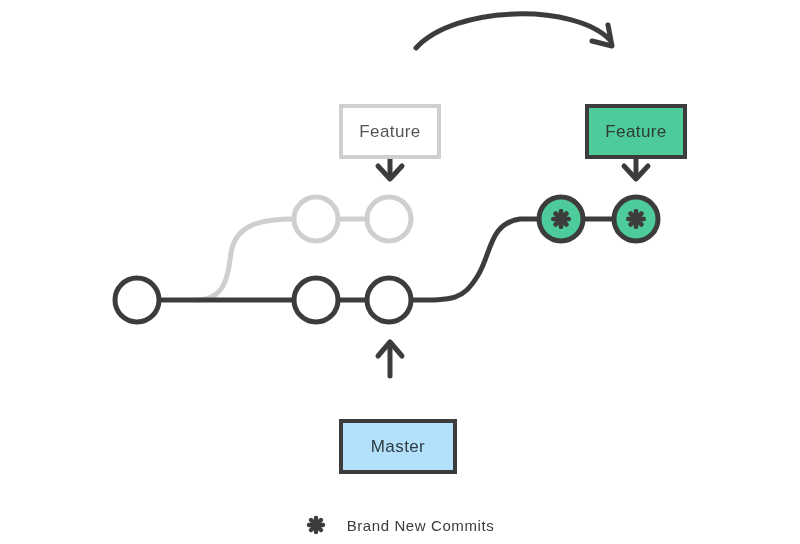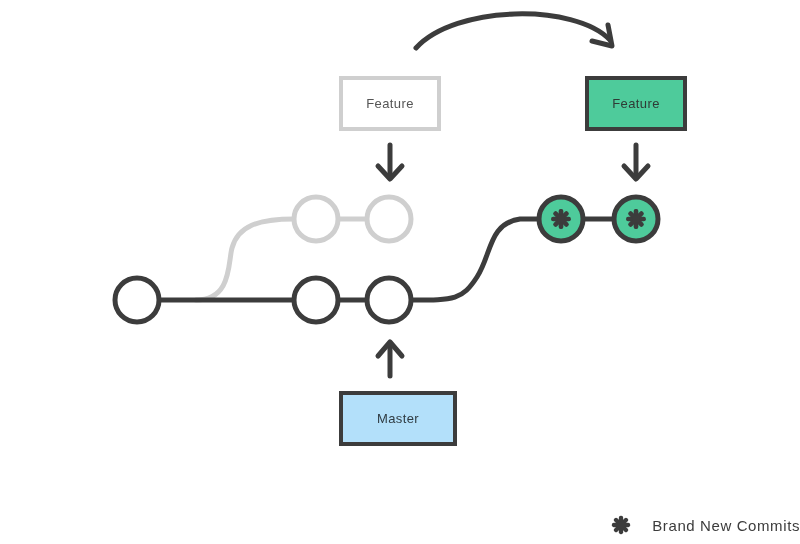--- a/index.html
+++ b/index.html
@@ -26,24 +26,25 @@
     width: 800px;
     height: 544px;
   }
   .node-label {
     position: absolute;
     display: flex;
     align-items: center;
     justify-content: center;
     box-sizing: border-box;
     font-family: "Liberation Sans", sans-serif;
-    font-size: 13px;
+    font-size: 17px;
     letter-spacing: 0.4px;
     color: #3a3a3a;
     user-select: none;
+    margin-top: 28px;
   }
   .label-feature-old {
     left: 339px;
     top: 76px;
     width: 102px;
     height: 55px;
     border: 4px solid #cfcfcf;
     background: #ffffff;
     color: #555555;
   }
@@ -65,21 +66,21 @@
     background: #b3e0fa;
     color: #2f3b42;
   }
   .legend {
     position: absolute;
     left: 0;
     top: 515px;
     width: 800px;
     display: flex;
     align-items: center;
-    justify-content: flex-end;
+    justify-content: center;
     gap: 21px;
   }
   .legend-glyph {
     display: inline-block;
     width: 20px;
     height: 20px;
     position: relative;
   }
   .legend-text {
     font-family: "Liberation Sans", sans-serif;

